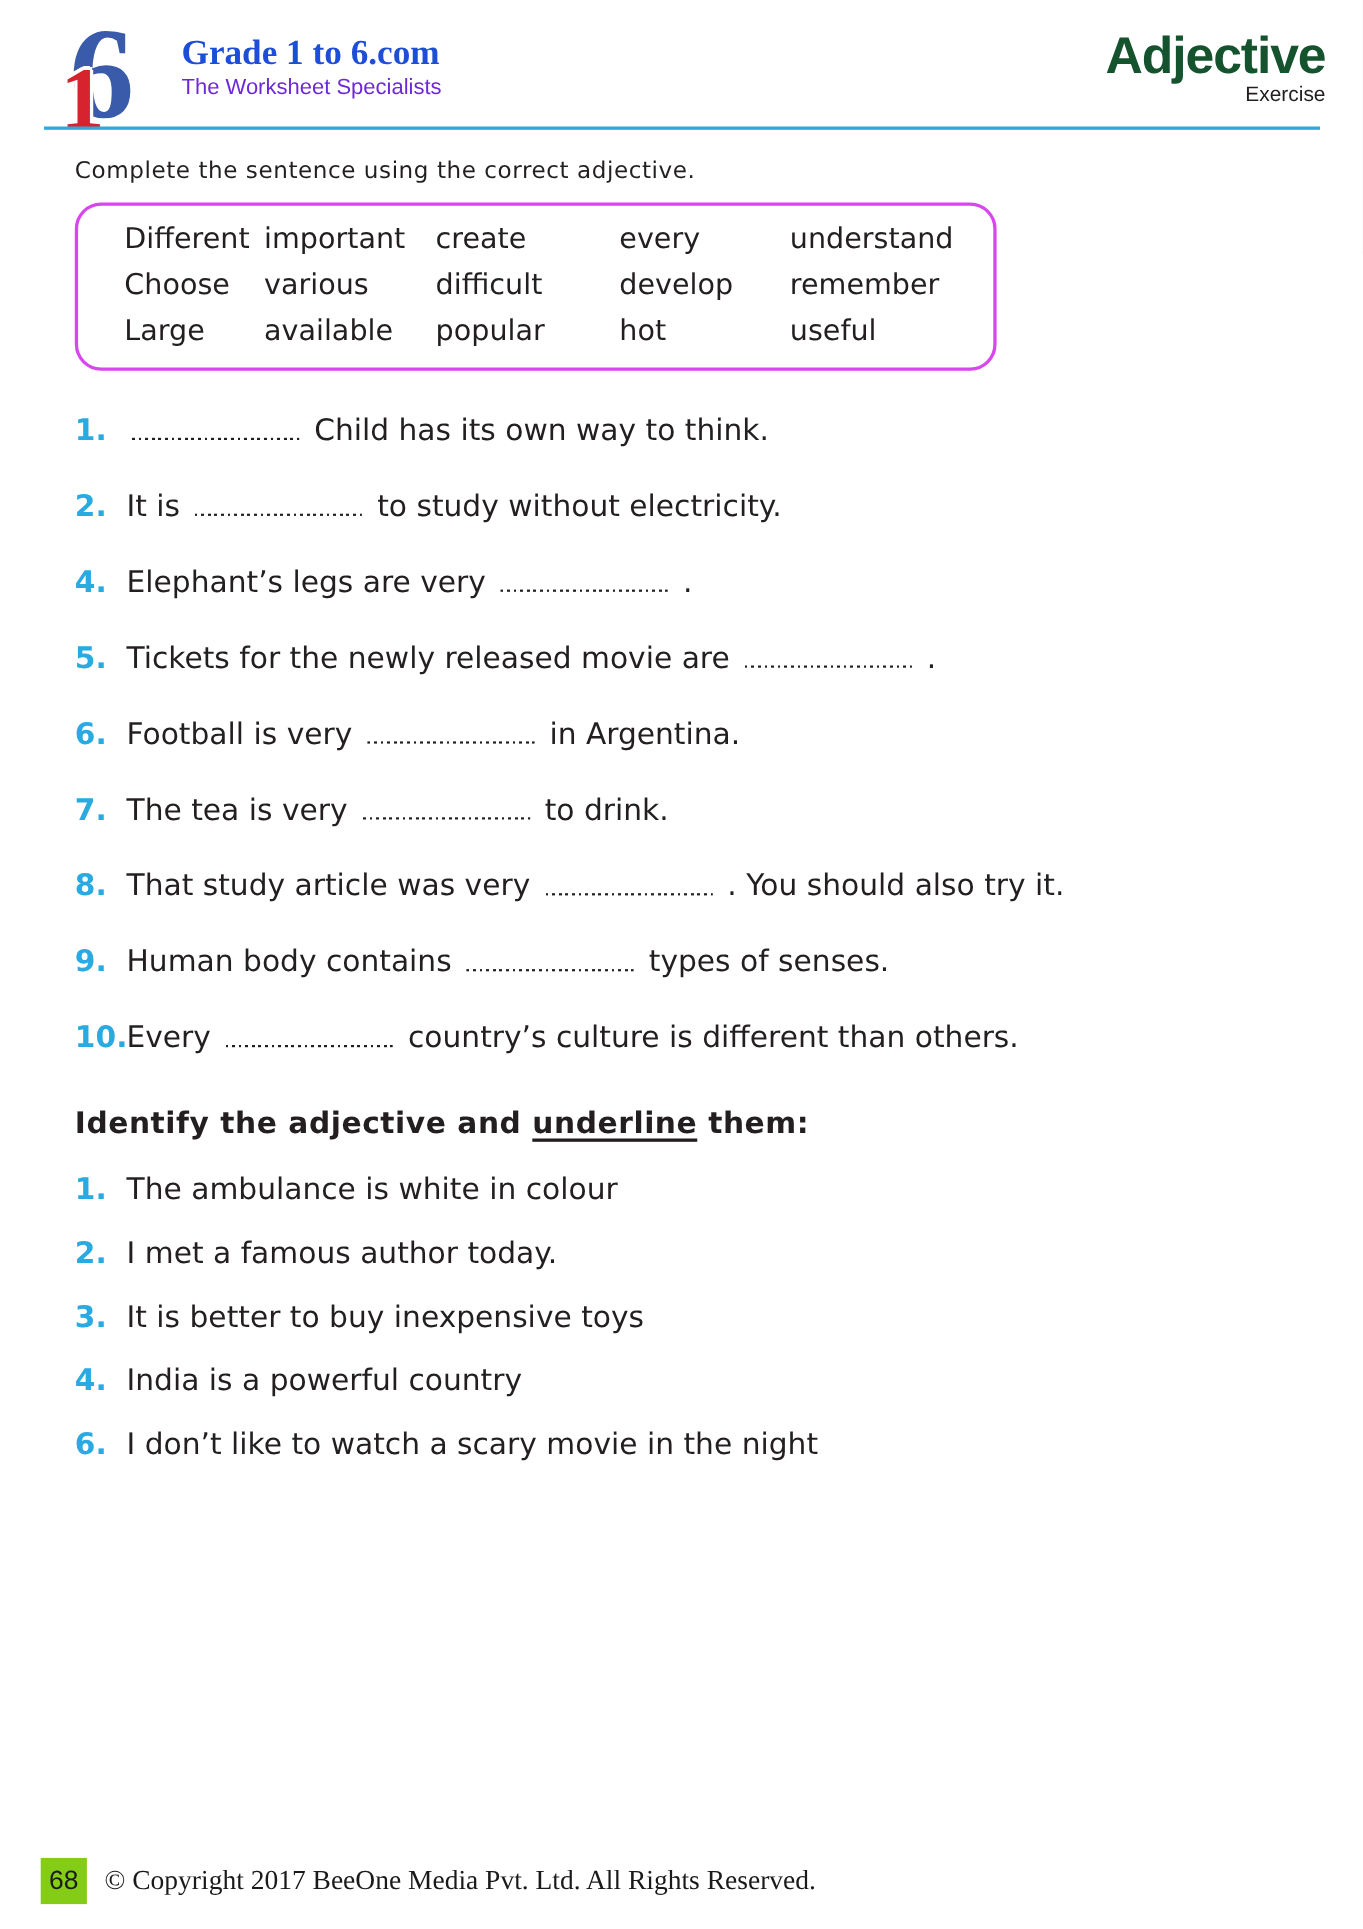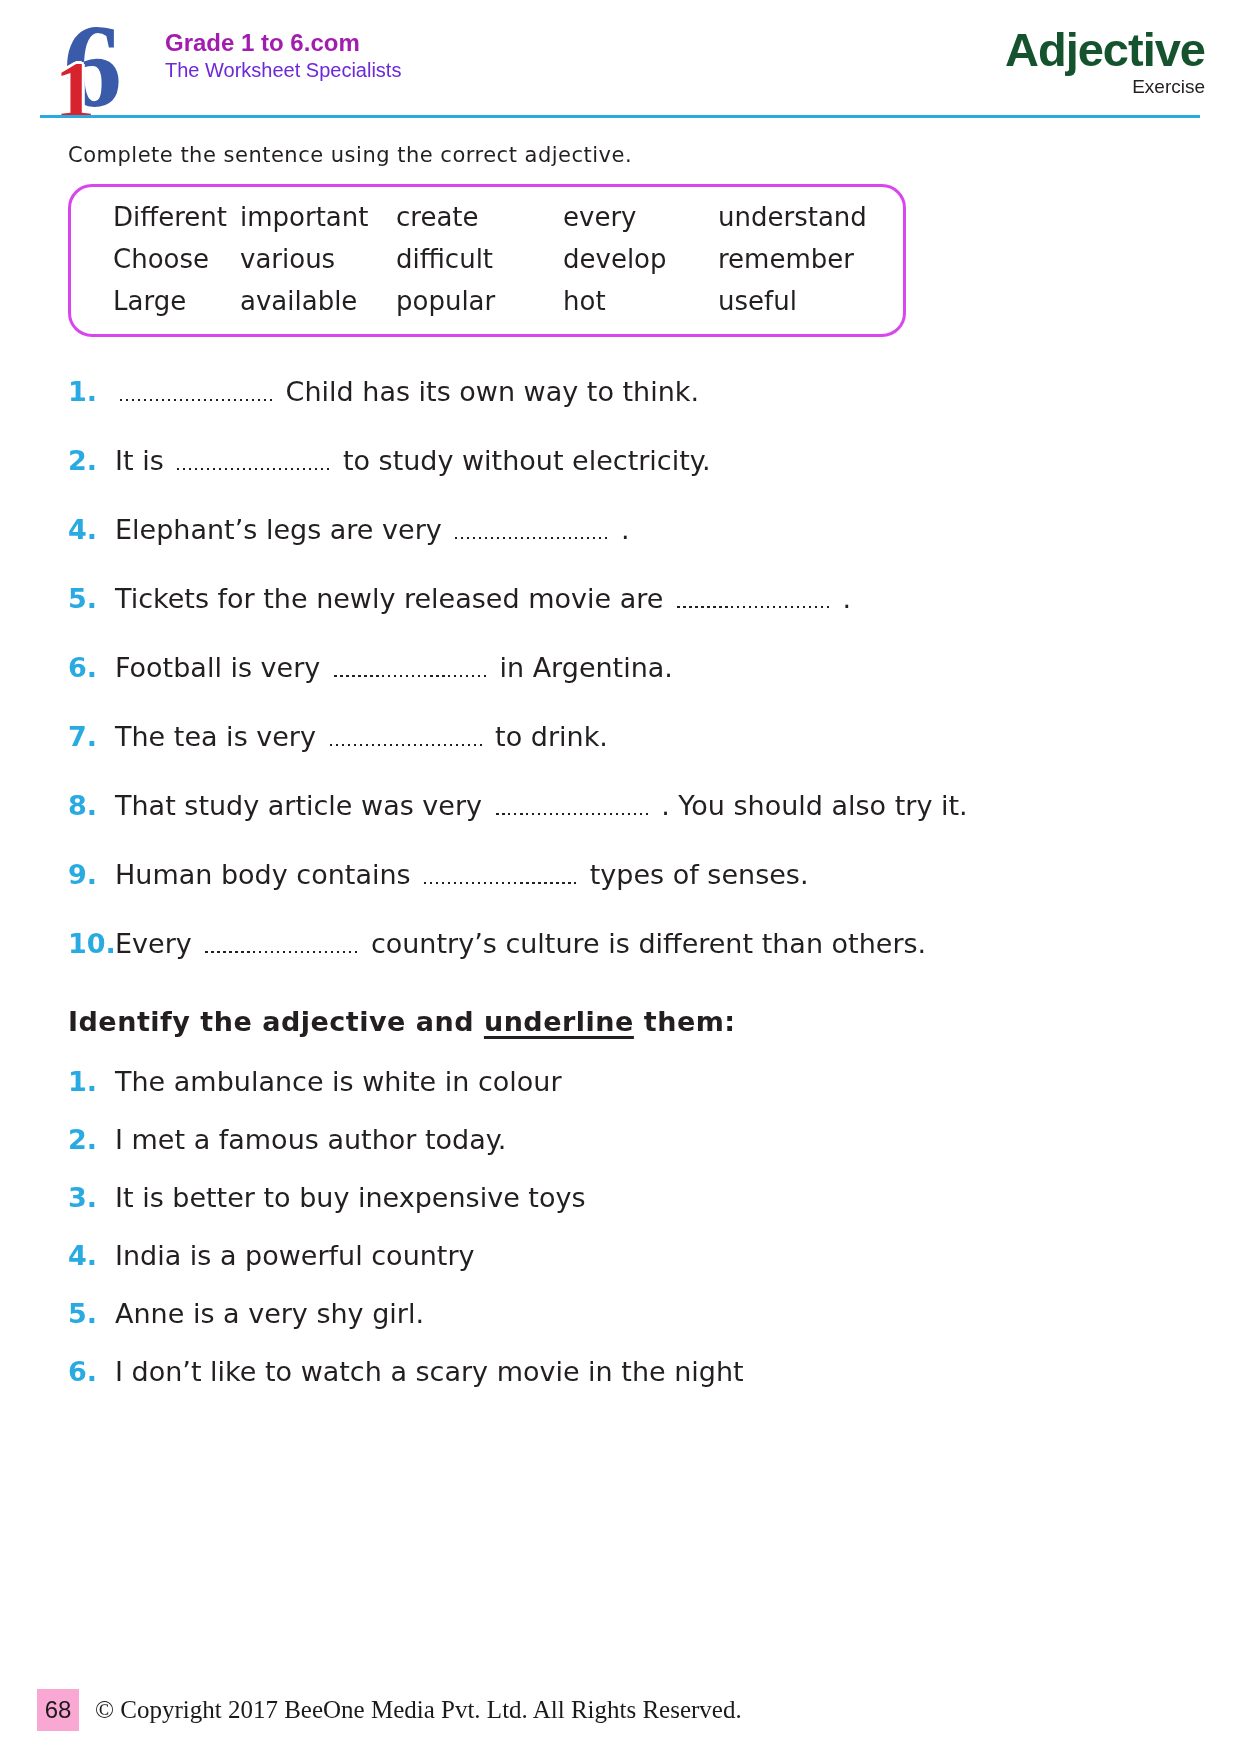--- a/index.html
+++ b/index.html
@@ -16,22 +16,22 @@
   .logo-glyph { position:relative; width:104px; height:94px; flex:none; }
   .logo-six { position:absolute; left:6px; top:-14px;
               font-family:"Liberation Serif", serif; font-weight:bold;
               font-size:118px; line-height:118px; color:#3A5BA9; }
   .logo-one { position:absolute; left:-2px; top:28px;
               font-family:"Liberation Serif", serif; font-weight:bold;
               font-size:80px; line-height:80px; color:#D6232E;
               text-shadow:3px 0 0 #fff,-3px 0 0 #fff,0 3px 0 #fff,0 -3px 0 #fff,
                           2px 2px 0 #fff,-2px -2px 0 #fff,2px -2px 0 #fff,-2px 2px 0 #fff; }
   .logo-text { margin-left:4px; padding-top:8px; }
-  .logo-site { font-family:Liberation Sans, sans-serif; font-weight:bold;
-               font-size:24px; line-height:1.1; color:#a21caf; }
+  .logo-site { font-family:Liberation Serif, serif; font-weight:bold;
+               font-size:32px; line-height:1.1; color:#1d4ed8; }
   .logo-tagline { font-family:Liberation Sans, sans-serif; font-size:20px;
                   color:#6d28d9; margin-top:3px; }
   .title-block { text-align:right; padding-top:4px; }
   .doc-title { font-family:"Liberation Sans", sans-serif; font-weight:bold;
                font-size:47px; line-height:1.0; letter-spacing:-1px; color:#14532d; }
   .doc-subtitle { font-family:"Liberation Sans", sans-serif; font-size:19px;
                   color:#231F20; margin-top:3px; }
   .divider { position:absolute; top:115px; left:40px; width:1160px; height:3px;
              background:#29ABE2; }
   
@@ -46,21 +46,21 @@
   .ex-list2 .item { height:58px; white-space:nowrap; font-size:27px; }
   .item .num { display:inline-block; width:47px; color:#29ABE2; font-weight:bold; }
   .blank { display:inline-block; width:152px; height:3px; margin:0 5px;
            background-image:repeating-linear-gradient(to right,#231F20 0 2.5px,transparent 2.5px 6px);
            background-repeat:no-repeat; background-position:bottom; background-size:100% 2.5px; }
   .section2-heading { margin-top:9px; font-size:27px; font-weight:bold; letter-spacing:0.5px; }
   .section2-heading .u { text-decoration:underline; text-decoration-thickness:2.5px; text-underline-offset:5px; }
   .ex-list2 { margin-top:29px; }
   
   .footer { position:absolute; left:37px; bottom:23px; display:flex; align-items:center; }
-  .page-num { width:42px; height:42px; background:#f9a8d4; color:#1a1a1a;
+  .page-num { width:42px; height:42px; background:#84cc16; color:#1a1a1a;
               display:flex; align-items:center; justify-content:center;
               font-family:"Liberation Sans", sans-serif; font-size:24px; }
   .copyright { margin-left:16px; font-family:"Liberation Serif", serif;
                font-size:25px; color:#1a1a1a; }
 </style>
 </head>
 <body>
 
 <div class="page">
 
@@ -116,21 +116,20 @@
         <div class="item"><span class="num">10.</span><span>Every </span><span class="blank"></span><span> country’s culture is different than others.</span></div>
       </div>
 
     <div class="section2-heading"><span>Identify the adjective and </span><span class="u">underline</span><span> them:</span></div>
 
     <div class="ex-list2">
         <div class="item"><span class="num">1.</span><span>The ambulance is white in colour</span></div>
         <div class="item"><span class="num">2.</span><span>I met a famous author today.</span></div>
         <div class="item"><span class="num">3.</span><span>It is better to buy inexpensive toys</span></div>
         <div class="item"><span class="num">4.</span><span>India is a powerful country</span></div>
-        <div class="item"><span class="num">5.</span><span>Anne is a very shy girl.</span></div>
         <div class="item"><span class="num">6.</span><span>I don’t like to watch a scary movie in the night</span></div>
       </div>
   </div>
 
   <div class="footer">
     <div class="page-num">68</div>
     <div class="copyright">© Copyright 2017 BeeOne Media Pvt. Ltd. All Rights Reserved.</div>
   </div>
 
 </div>

